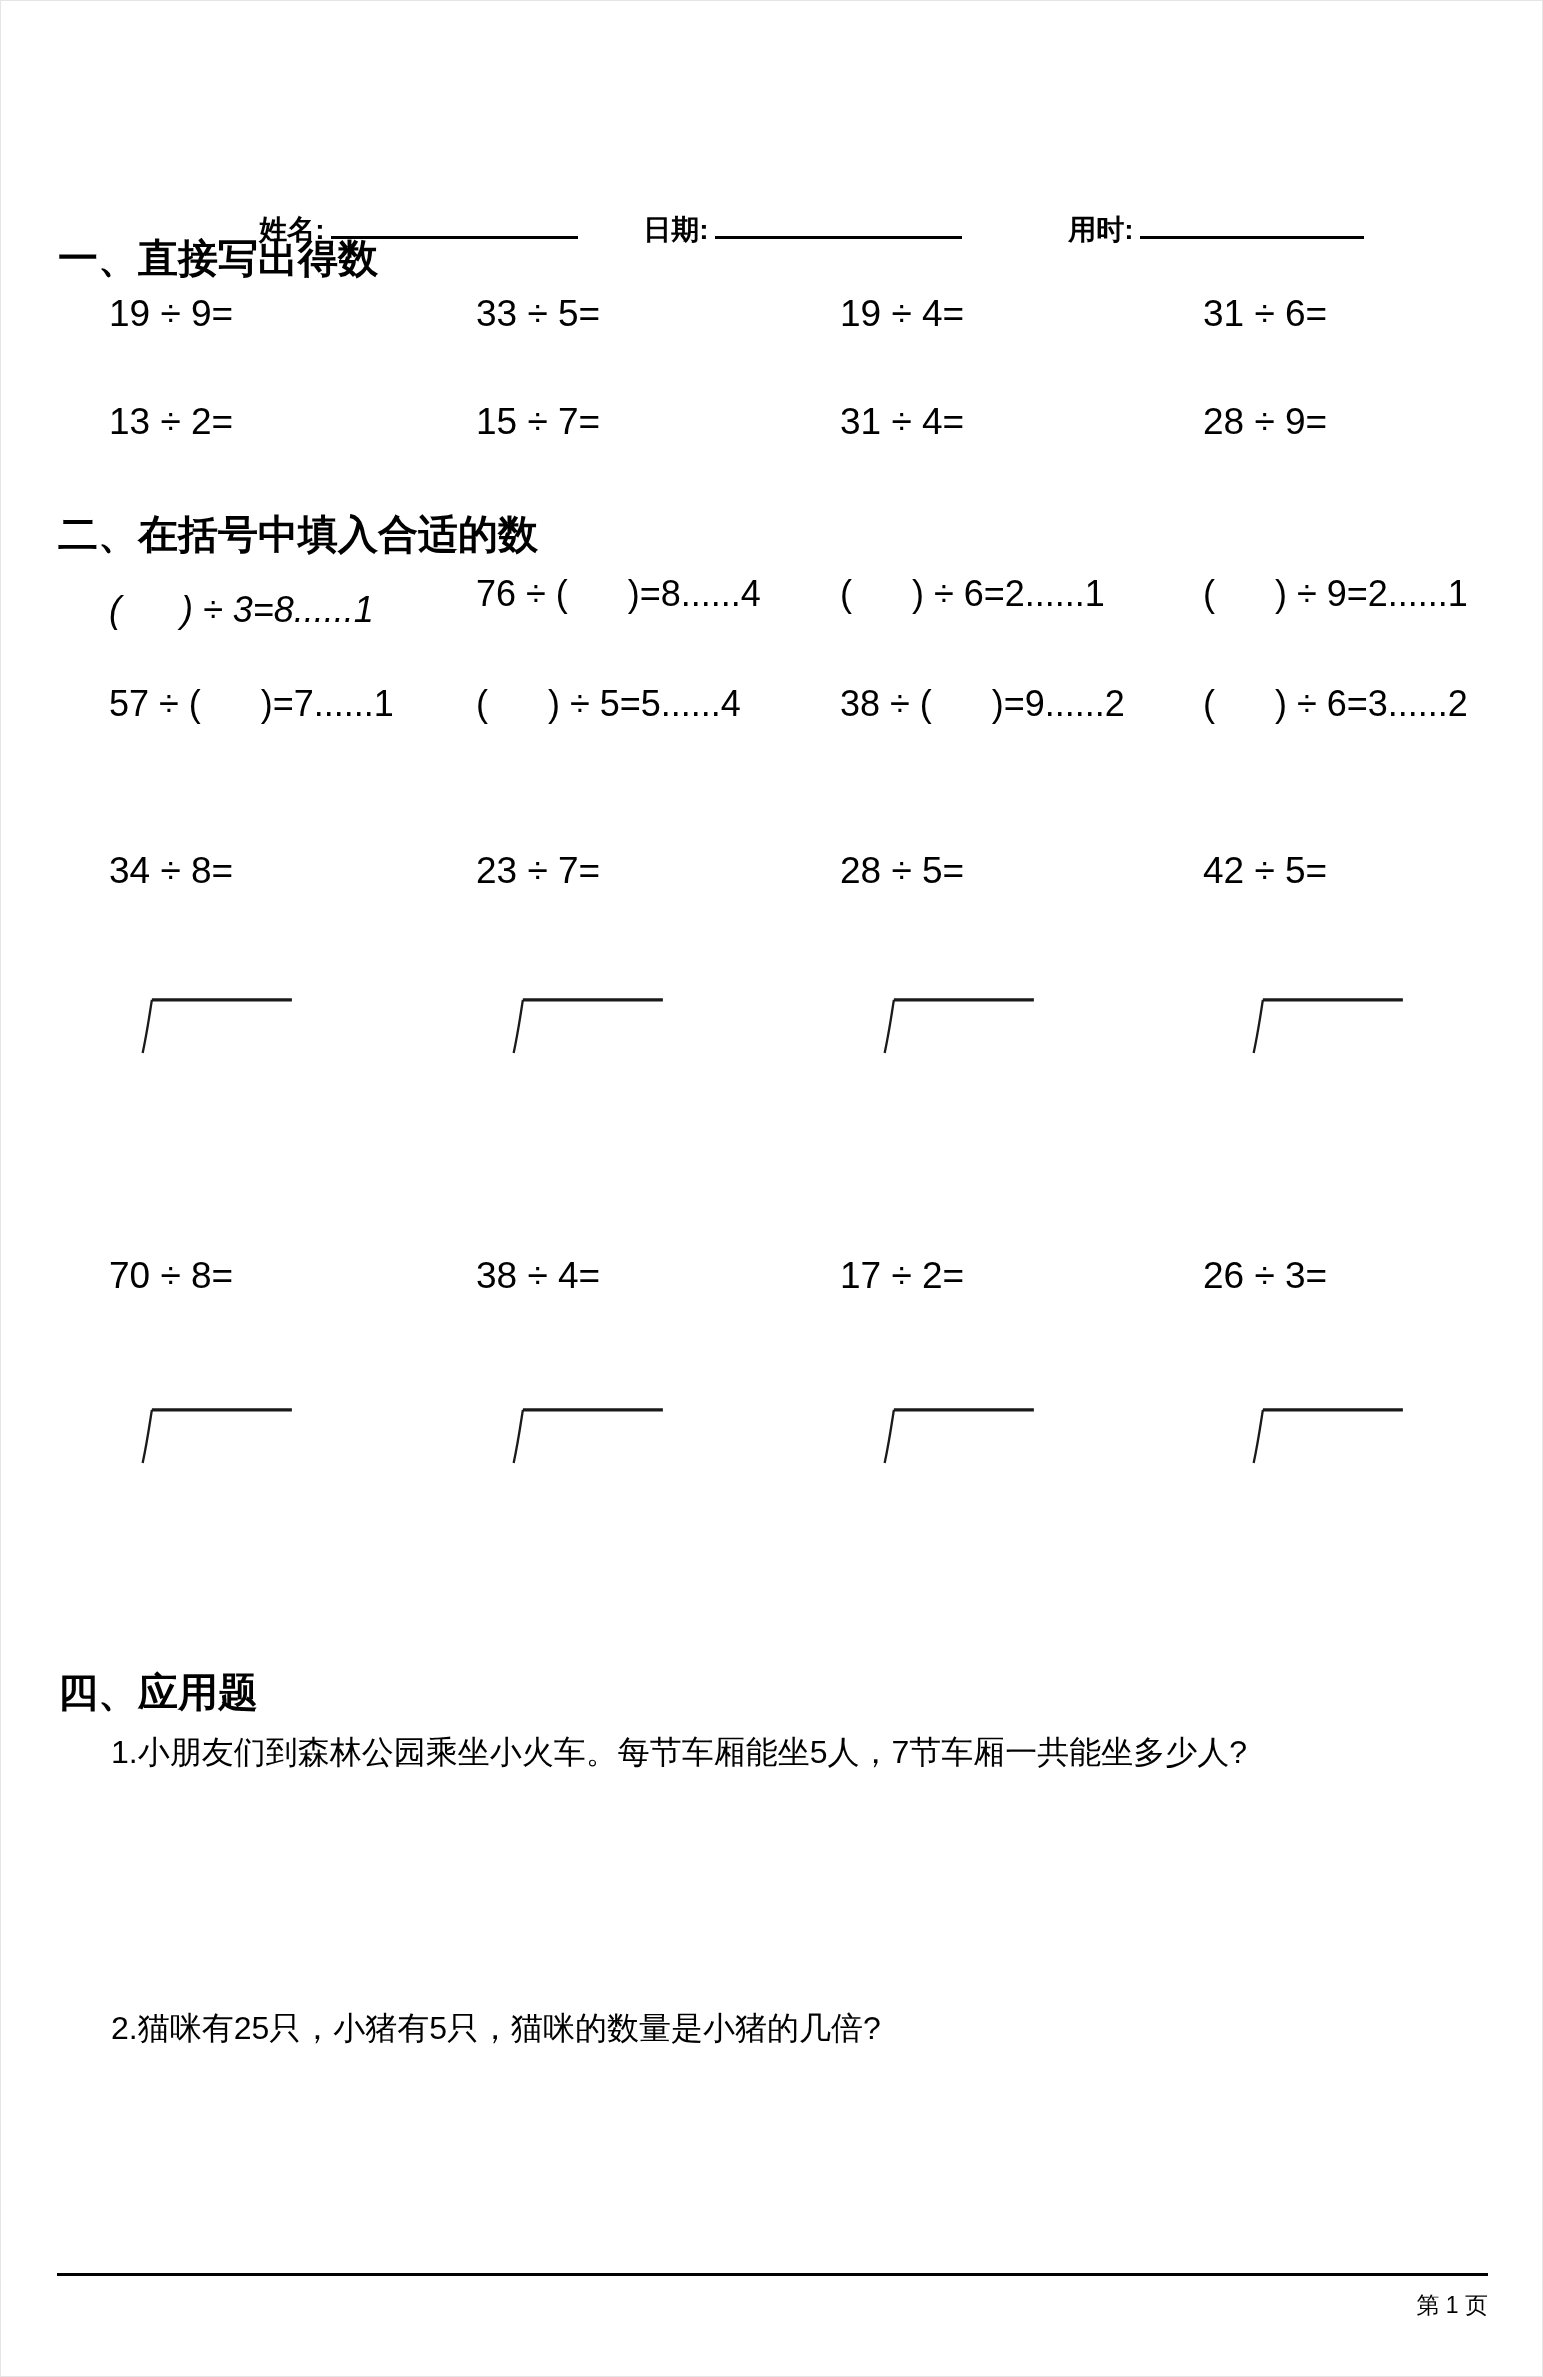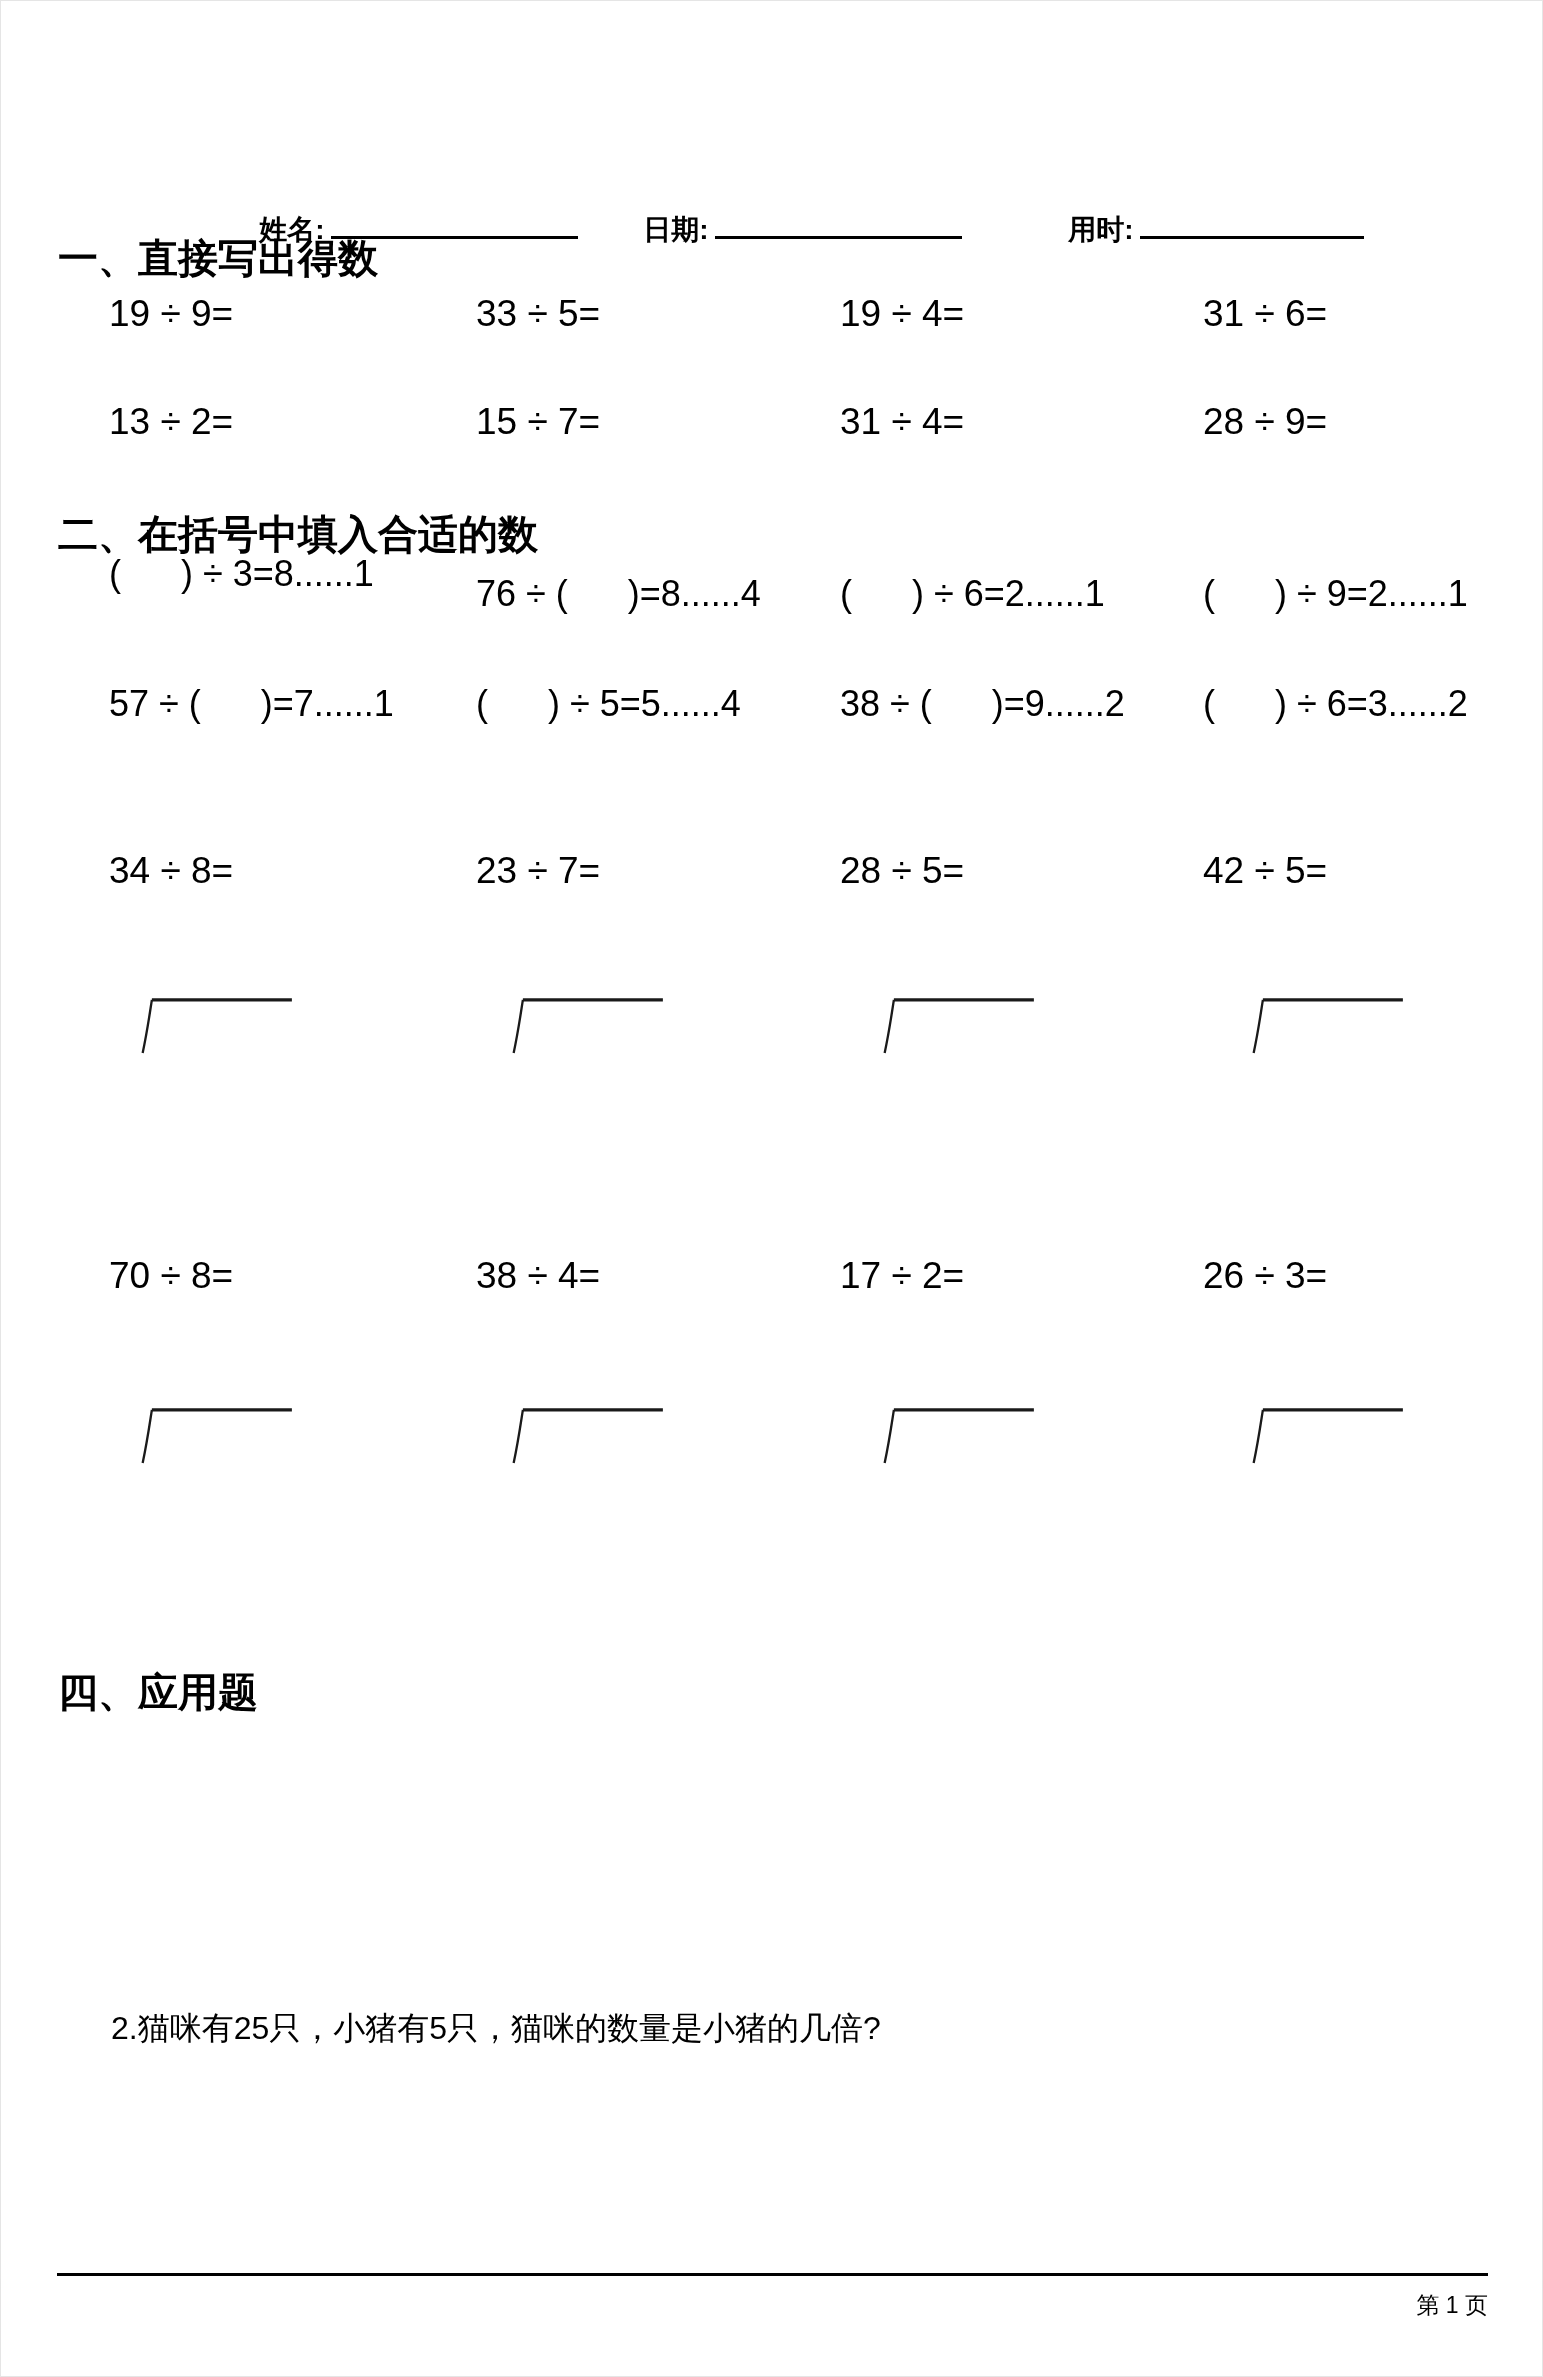--- a/index.html
+++ b/index.html
@@ -66,21 +66,21 @@
   <div class="abs prob" style="top:292px;left:108px;">19 ÷ 9=</div>
   <div class="abs prob" style="top:292px;left:475px;">33 ÷ 5=</div>
   <div class="abs prob" style="top:292px;left:839px;">19 ÷ 4=</div>
   <div class="abs prob" style="top:292px;left:1202px;">31 ÷ 6=</div>
   <div class="abs prob" style="top:400px;left:108px;">13 ÷ 2=</div>
   <div class="abs prob" style="top:400px;left:475px;">15 ÷ 7=</div>
   <div class="abs prob" style="top:400px;left:839px;">31 ÷ 4=</div>
   <div class="abs prob" style="top:400px;left:1202px;">28 ÷ 9=</div>
 
   <div class="abs heading" style="top:506px;">二、在括号中填入合适的数</div>
-  <div class="abs prob2" style="top:552px;left:108px;">(      ) ÷ 3=8......1</div>
+  <div class="abs prob2" style="top:588px;left:108px;font-style:italic;">(      ) ÷ 3=8......1</div>
   <div class="abs prob2" style="top:572px;left:475px;">76 ÷ (      )=8......4</div>
   <div class="abs prob2" style="top:572px;left:839px;">(      ) ÷ 6=2......1</div>
   <div class="abs prob2" style="top:572px;left:1202px;">(      ) ÷ 9=2......1</div>
   <div class="abs prob2" style="top:682px;left:108px;">57 ÷ (      )=7......1</div>
   <div class="abs prob2" style="top:682px;left:475px;">(      ) ÷ 5=5......4</div>
   <div class="abs prob2" style="top:682px;left:839px;">38 ÷ (      )=9......2</div>
   <div class="abs prob2" style="top:682px;left:1202px;">(      ) ÷ 6=3......2</div>
 
   <div class="abs prob" style="top:849px;left:108px;">34 ÷ 8=</div>
   <div class="abs prob" style="top:849px;left:475px;">23 ÷ 7=</div>
@@ -120,19 +120,20 @@
   <svg class="ldiv" style="left:880px;top:1405px;" viewBox="0 0 200 78">
       <path class="topline" d="M198 5 L16 5"></path>
       <path d="M16 5 C13 24 10 46 4 74"></path>
     </svg>
   <svg class="ldiv" style="left:1249px;top:1405px;" viewBox="0 0 200 78">
       <path class="topline" d="M198 5 L16 5"></path>
       <path d="M16 5 C13 24 10 46 4 74"></path>
     </svg>
 
   <div class="abs heading" style="top:1664px;">四、应用题</div>
+  <div class="abs word" style="top:1730px;">1.小朋友们到森林公园乘坐小火车。每节车厢能坐5人，7节车厢一共能坐多少人?</div>
   <div class="abs word" style="top:2006px;">2.猫咪有25只，小猪有5只，猫咪的数量是小猪的几倍?</div>
 
   <div class="rule"></div>
   <div class="abs footer">第 1 页</div>
 
 </div>
 
 
 </body></html>

